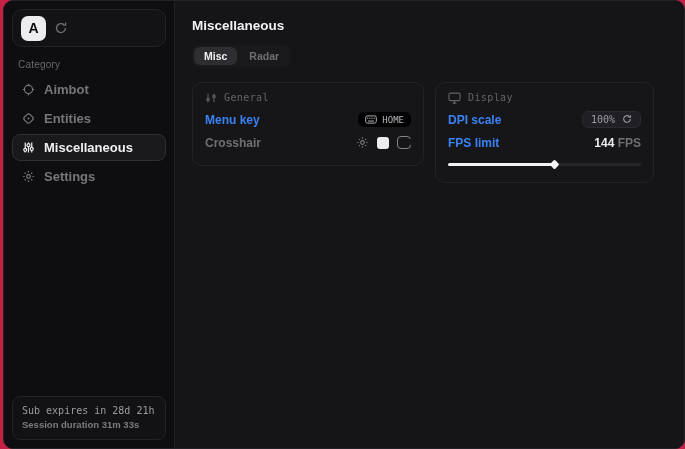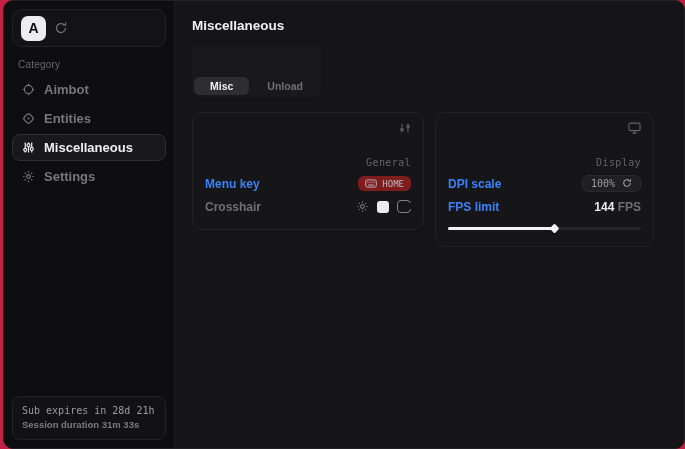--- a/index.html
+++ b/index.html
@@ -66,44 +66,44 @@
   .foot-sess { color:#7a7a80; font-size:9.5px; font-weight:600; white-space:nowrap; }
   
   .main { flex:1; background:#151517; padding:17px 17px 0 17px; }
   .page-title { color:#f2f2f4; font-size:13.5px; font-weight:bold; }
   .tabs {
     display:inline-flex; gap:2px; margin-top:12px;
     background:#19191c; border-radius:7px; padding:2px;
   }
   .tab {
     font-size:10.5px; font-weight:600; color:#6f6f75;
-    padding:3px 16px; border-radius:6px; cursor:pointer;margin-top:30px;
+    padding:3px 10px; border-radius:6px; cursor:pointer;
   }
   .tab.active { background:#2e2e32; color:#f0f0f2; }
   .cards { display:flex; gap:11px; margin-top:15px; align-items:flex-start; }
   .card {
     background:#161619; border:1px solid #232327; border-radius:10px;
     padding:9px 12px 11px 12px;
   }
   .card-general { width:232px; }
   .card-display { width:219px; }
   .card-head {
-    display:flex; align-items:flex-end; gap:23px;
+    display:flex; align-items:flex-start; gap:7px;
     color:#63636a; font-family:"DejaVu Sans Mono", monospace;
-    font-size:10px; letter-spacing:.4px; margin-bottom:4px;flex-direction:column;
+    font-size:10px; letter-spacing:.4px; margin-bottom:4px;
   }
   .row {
     display:flex; align-items:center; justify-content:space-between;
     height:23px;
   }
   .row-label { color:#3b82f6; font-size:12px; font-weight:600; }
   .row-label.muted { color:#6f6f75; }
   .keybind {
     display:inline-flex; align-items:center; gap:5px;
-    background:#7f1d1d; border-radius:6px; padding:2.5px 7px;
+    background:#000000; border-radius:6px; padding:2.5px 7px;
     font-family:"DejaVu Sans Mono", monospace; font-size:9px;
     color:#b9b9bf; cursor:pointer;
   }
   .cross-controls { display:flex; align-items:center; gap:8px; color:#76767c; }
   .swatch {
     width:12px; height:12px; border-radius:3px; background:#ececee; cursor:pointer;
   }
   .open-box {
     position:relative; width:14px; height:13px;
     border:1.5px solid #84848a; border-radius:4px; cursor:pointer;
@@ -206,21 +206,21 @@
       <div class="foot-sess">Session duration 31m 33s</div>
     </div>
   </div>
 
   <div class="main">
 
     <div class="page-title">Miscellaneous</div>
 
     <div class="tabs">
       <div class="tab active">Misc</div>
-      <div class="tab">Unload</div>
+      <div class="tab">Radar</div>
     </div>
 
     <div class="cards">
 
       <div class="card card-general">
         <div class="card-head">
           <span>
             <svg width="12" height="12" viewBox="0 0 14 14" fill="none" stroke="currentColor" stroke-width="1.2">
               <path d="M3.5 2v10M10.5 2v10"></path>
               <circle cx="3.5" cy="8.8" r="1.5"></circle>

